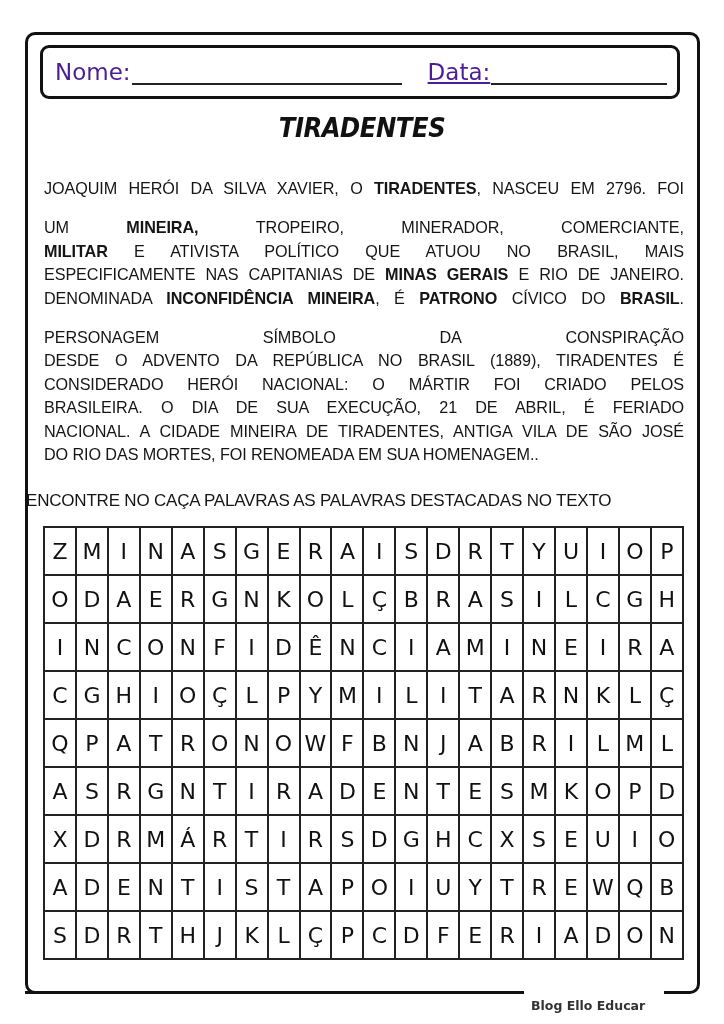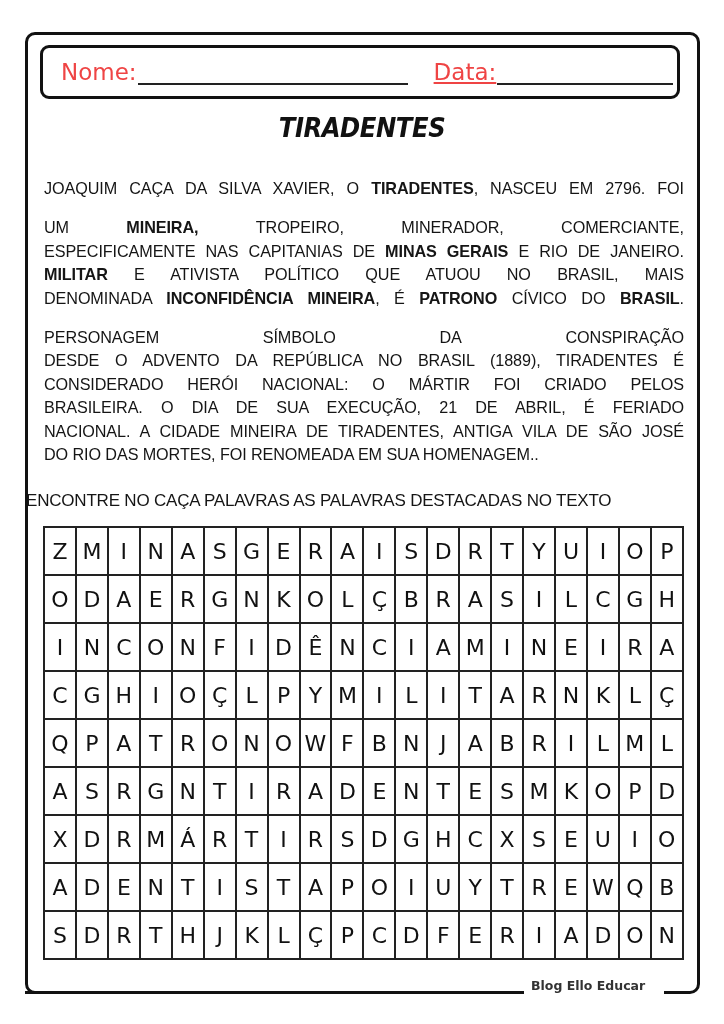--- a/index.html
+++ b/index.html
@@ -6,22 +6,22 @@
   html, body { width: 724px; height: 1024px; background: #ffffff; overflow: hidden; }
   body { position: relative; font-family: "Liberation Sans", sans-serif; color: #111; }
 
   .frame {
     position: absolute; left: 25px; top: 32px; width: 675px; height: 962px;
     border: 3px solid #111; border-radius: 10px;
   }
   .header-box {
     position: absolute; left: 40px; top: 45px; width: 640px; height: 54px;
     border: 3px solid #111; border-radius: 9px;
-    display: flex; align-items: center; padding-left: 18px;
-    font-family: "DejaVu Sans", sans-serif; font-size: 23px; color: #ef4444;
+    display: flex; align-items: center; padding-left: 12px;
+    font-family: "DejaVu Sans", sans-serif; font-size: 23px; color: #4c1d95;
   }
   .field { display: flex; align-items: flex-end; }
   .field-line { display: inline-block; border-bottom: 2px solid #222; height: 22px; margin-left: 1px; }
   .nome-line { width: 270px; }
   .data-line { width: 176px; }
   .data-field { margin-left: 26px; text-decoration: underline; }
 
   .title {
     position: absolute; left: 0; width: 724px; top: 112px; text-align: center;
     font-family: "DejaVu Sans", sans-serif; font-weight: bold; font-style: italic;
@@ -56,21 +56,21 @@
     font-family: "DejaVu Sans", sans-serif; font-size: 22px; color: #111;
   }
 
   .footer-line-left {
     position: absolute; left: 25px; top: 991px; width: 500px; height: 3px; background: #111;
   }
   .footer-gap-cover {
     position: absolute; left: 524px; top: 980px; width: 140px; height: 22px; background: #fff;
   }
   .footer-text {
-    position: absolute; left: 531px; top: 978px;
+    position: absolute; left: 531px; top: 998px;
     font-family: "DejaVu Sans", sans-serif; font-weight: bold; font-size: 12.5px; color: #333;
     white-space: nowrap;
   }
 </style>
 </head>
 <body>
 
 <div class="frame"></div>
 
 <div class="header-box">
@@ -80,30 +80,30 @@
   </div>
   <div class="field data-field">
     <span>Data:</span>
     <span class="field-line data-line"></span>
   </div>
 </div>
 
 <div class="title">TIRADENTES</div>
 
 <div class="text" id="text">
-    <span class="line"><span class="w">JOAQUIM CAÇA DA SILVA XAVIER, O </span><b class="w">TIRADENTES</b><span class="w">, NASCEU EM 2796. FOI</span></span>
+    <span class="line"><span class="w">JOAQUIM HERÓI DA SILVA XAVIER, O </span><b class="w">TIRADENTES</b><span class="w">, NASCEU EM 2796. FOI</span></span>
     <span class="line spread">
       <span class="w">UM</span>
       <b class="w">MINEIRA,</b>
       <span class="w">TROPEIRO,</span>
       <span class="w">MINERADOR,</span>
       <span class="w">COMERCIANTE,</span>
     </span>
+    <span class="line"><b class="w">MILITAR</b><span class="w"> E ATIVISTA POLÍTICO QUE ATUOU NO BRASIL, MAIS</span></span>
     <span class="line"><span class="w">ESPECIFICAMENTE NAS CAPITANIAS DE </span><b class="w">MINAS GERAIS</b><span class="w"> E RIO DE JANEIRO.</span></span>
-    <span class="line"><b class="w">MILITAR</b><span class="w"> E ATIVISTA POLÍTICO QUE ATUOU NO BRASIL, MAIS</span></span>
     <span class="line"><span class="w">DENOMINADA </span><b class="w">INCONFIDÊNCIA MINEIRA</b><span class="w">, É </span><b class="w">PATRONO</b><span class="w"> CÍVICO DO </span><b class="w">BRASIL</b><span class="w">.</span></span>
     <span class="line spread">
       <span class="w">PERSONAGEM</span>
       <span class="w">SÍMBOLO</span>
       <span class="w">DA</span>
       <span class="w">CONSPIRAÇÃO</span>
     </span>
     <span class="line"><span class="w">DESDE O ADVENTO DA REPÚBLICA NO BRASIL (1889), TIRADENTES É</span></span>
     <span class="line"><span class="w">CONSIDERADO HERÓI NACIONAL: O MÁRTIR FOI CRIADO PELOS</span></span>
     <span class="line"><span class="w">BRASILEIRA. O DIA DE SUA EXECUÇÃO, 21 DE ABRIL, É FERIADO</span></span>

